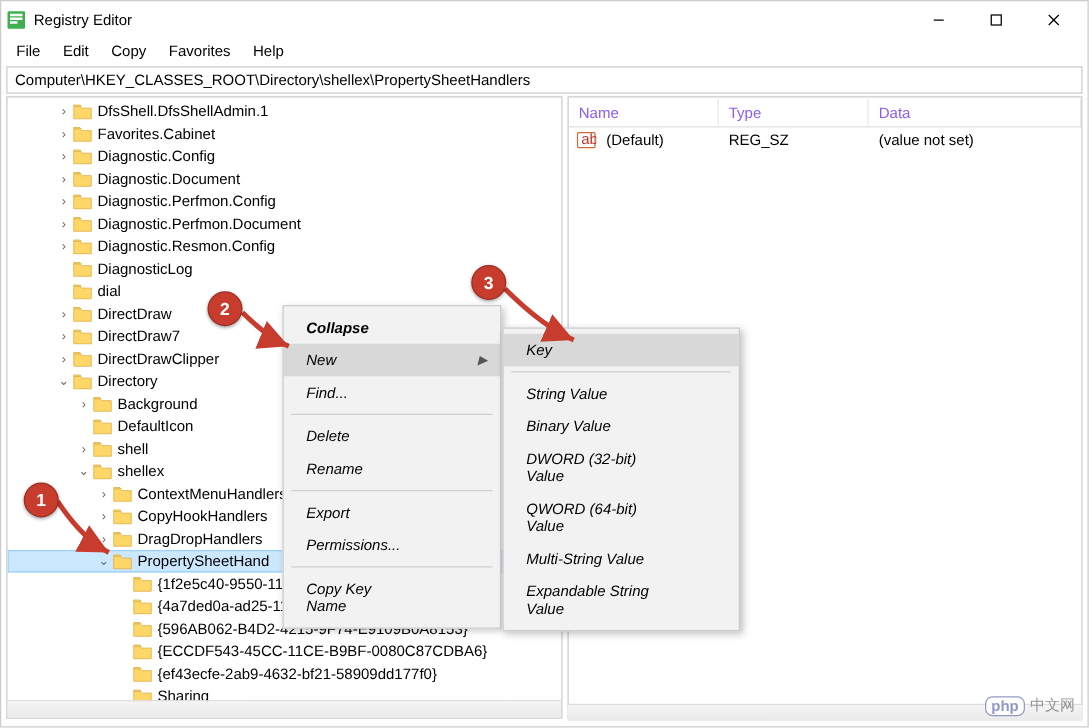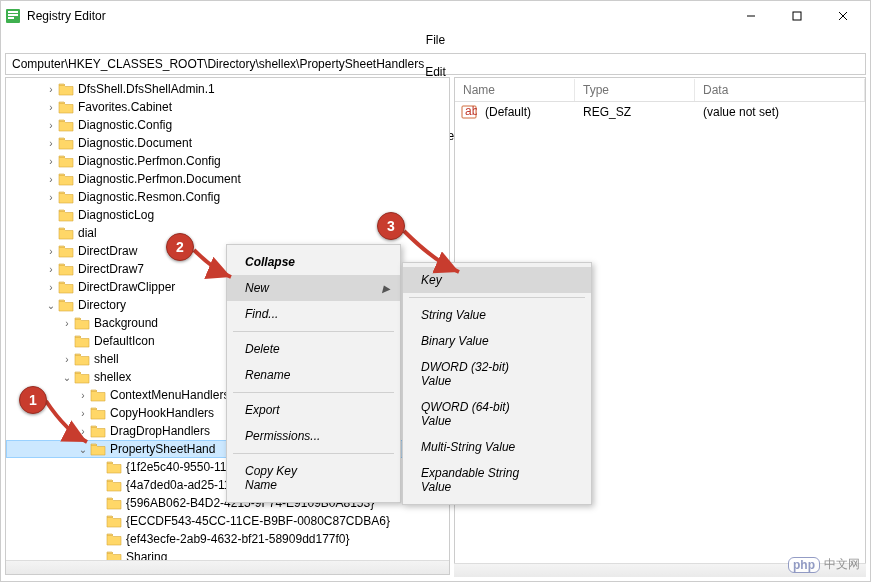--- a/index.html
+++ b/index.html
@@ -5,21 +5,21 @@
   * { box-sizing: border-box; margin: 0; padding: 0; font-family: "Segoe UI", Tahoma, sans-serif; font-size: 12px; }
   body { background: #fff; width: 871px; height: 582px; overflow: hidden; position: relative; border: 1px solid #ccc; }
 
   
   .titlebar { height: 30px; display: flex; align-items: center; padding: 0 4px; }
   .titlebar .icon { width: 16px; height: 16px; margin-right: 6px; }
   .titlebar .title { flex: 1; }
   .winbtn { width: 46px; height: 30px; display: flex; align-items: center; justify-content: center; }
 
   
-  .menubar { height: 20px; display: flex; align-items: center; padding: 0 4px; gap: 14px; flex-direction: column; }
+  .menubar { height: 20px; display: flex; align-items: center; padding: 0 4px; gap: 2px; }
   .menubar .menuitem { padding: 2px 8px; }
 
   
   .addressbar { height: 22px; border: 1px solid #ccc; margin: 2px 4px 2px 4px; padding: 2px 6px; display: flex; align-items: center; font-size: 12px; background:#fff;}
 
   
   .mainarea { display: flex; height: calc(582px - 30px - 20px - 26px - 4px); padding: 0 4px 4px 4px; }
   .treepane { width: 445px; border: 1px solid #ccc; overflow: auto; position: relative; background:#fff;}
   .splitter { width: 4px; cursor: ew-resize; }
   .listpane { flex: 1; border: 1px solid #ccc; overflow: auto; background:#fff;}
@@ -30,21 +30,21 @@
   ul.tree li { white-space: nowrap; }
   .node { display: flex; align-items: center; height: 18px; padding-right: 8px; cursor: default;}
   .node.selected { background: #cce8ff; outline:1px solid #99d1ff; outline-offset:-1px;}
   .expander { width: 14px; text-align: center; color: #666; font-size: 10px; user-select:none;}
   .expander.blank { visibility: hidden; }
   .folder-icon { width: 16px; height: 14px; margin-right: 4px; flex-shrink:0;}
   .node-label { font-size: 12px; }
 
   
   .listheader { display: flex; border-bottom: 1px solid #e0e0e0; height: 24px; align-items: center; user-select:none;}
-  .listheader .col { padding: 4px 8px; border-right: 1px solid #e8e8e8; color:#737373;}
+  .listheader .col { padding: 4px 8px; border-right: 1px solid #e8e8e8; color:#8b5cf6;}
   .col-name { width: 120px; } .col-type { width: 120px; } .col-data { flex: 1; }
   .listrow { display: flex; align-items: center; height: 20px; }
   .listrow .cell { padding: 2px 8px; }
   .val-icon { width:16px; height:16px; margin-left:6px; flex-shrink:0;}
 
   
   .ctxmenu { position: absolute; background: #f2f2f2; border: 1px solid #ccc; box-shadow: 2px 2px 6px rgba(0,0,0,0.25); padding: 4px 0; z-index: 50; }
   .ctxmenu .item { padding: 6px 70px 6px 18px; font-size: 12px; position: relative; cursor:default;font-style:italic;}
   .ctxmenu .item.hover { background: #d8d8d8; }
   .ctxmenu .sep { height: 1px; background: #d0d0d0; margin: 4px 6px; }

